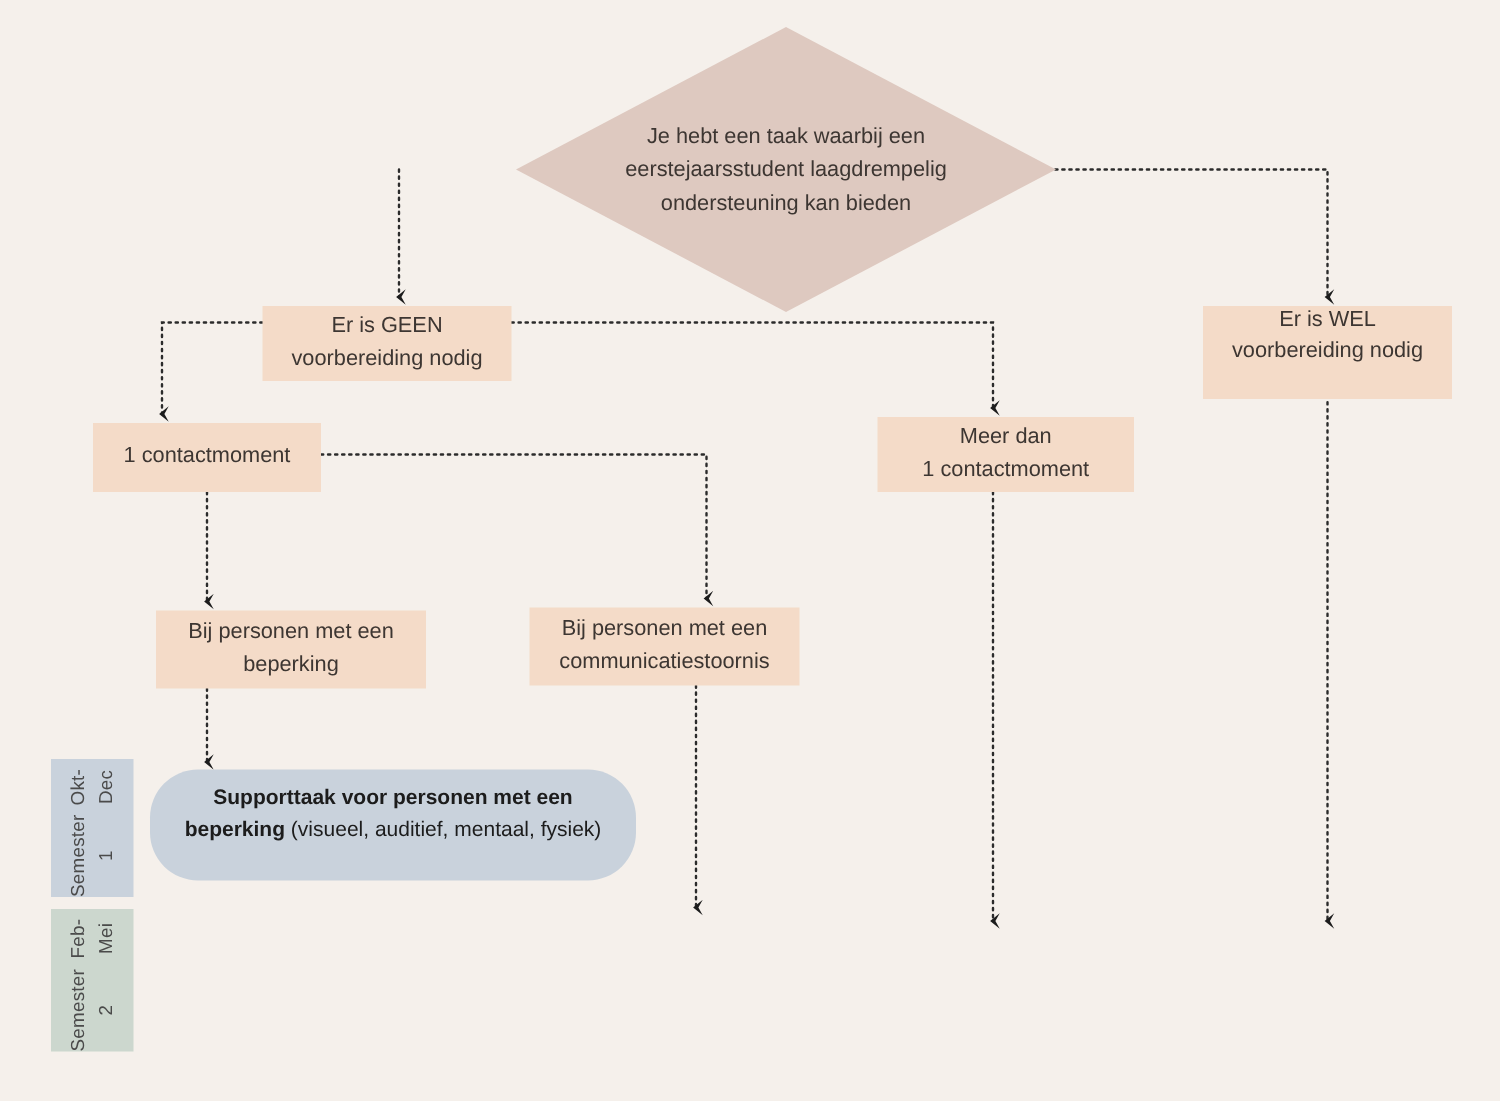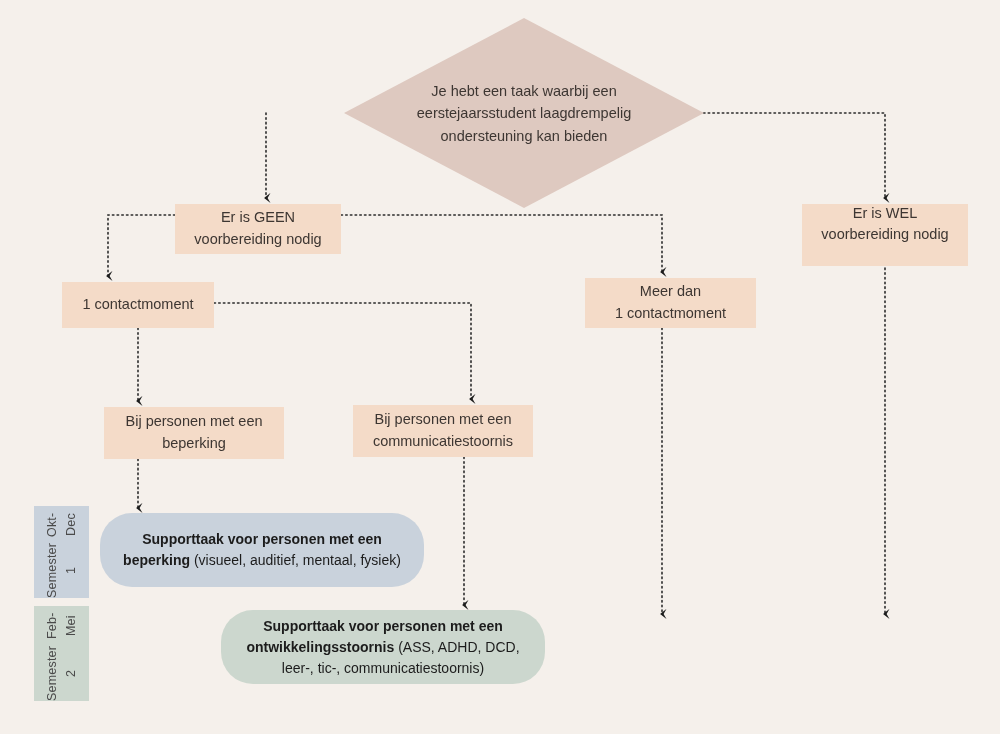--- a/index.html
+++ b/index.html
@@ -74,21 +74,21 @@
   .box-wel       { left: 802px; top: 204px; width: 166px; height: 62px; align-items: flex-end; }
   .box-contact1  { left: 62px;  top: 282px; width: 152px; height: 46px; }
   .box-meerdan   { left: 585px; top: 278px; width: 171px; height: 50px; }
   .box-beperking { left: 104px; top: 407px; width: 180px; height: 52px; }
   .box-ontw      { left: 353px; top: 405px; width: 180px; height: 52px; }
 
   
   .pill {
     position: absolute;
     display: flex;
-    align-items: center;
+    align-items: flex-start;
     justify-content: center;
     text-align: center;
     font-size: 14px;
     line-height: 1.5;
     color: #1C1C1C;
     padding: 8px 18px;
     box-sizing: border-box;
     border-radius: 26px;
   }
   .pill b { font-weight: bold; }
@@ -199,25 +199,20 @@
       <span>communicatiestoornis</span>
     </div>
   </div>
 
   <div class="pill pill-blue pill-support-bep">
     <div>
       <b>Supporttaak voor personen met een beperking</b><span> (visueel, auditief, mentaal, fysiek)</span>
     </div>
   </div>
 
-  <div class="pill pill-green pill-support-ontw">
-    <div>
-      <b>Supporttaak voor personen met een ontwikkelingsstoornis</b><span> (ASS, ADHD, DCD, leer-, tic-, communicatiestoornis)</span>
-    </div>
-  </div>
 
 
 
   <div class="semester semester-1">
     <span class="ln">Semester 1</span>
     <span class="ln">Okt-Dec</span>
   </div>
 
   <div class="semester semester-2">
     <span class="ln">Semester 2</span>

